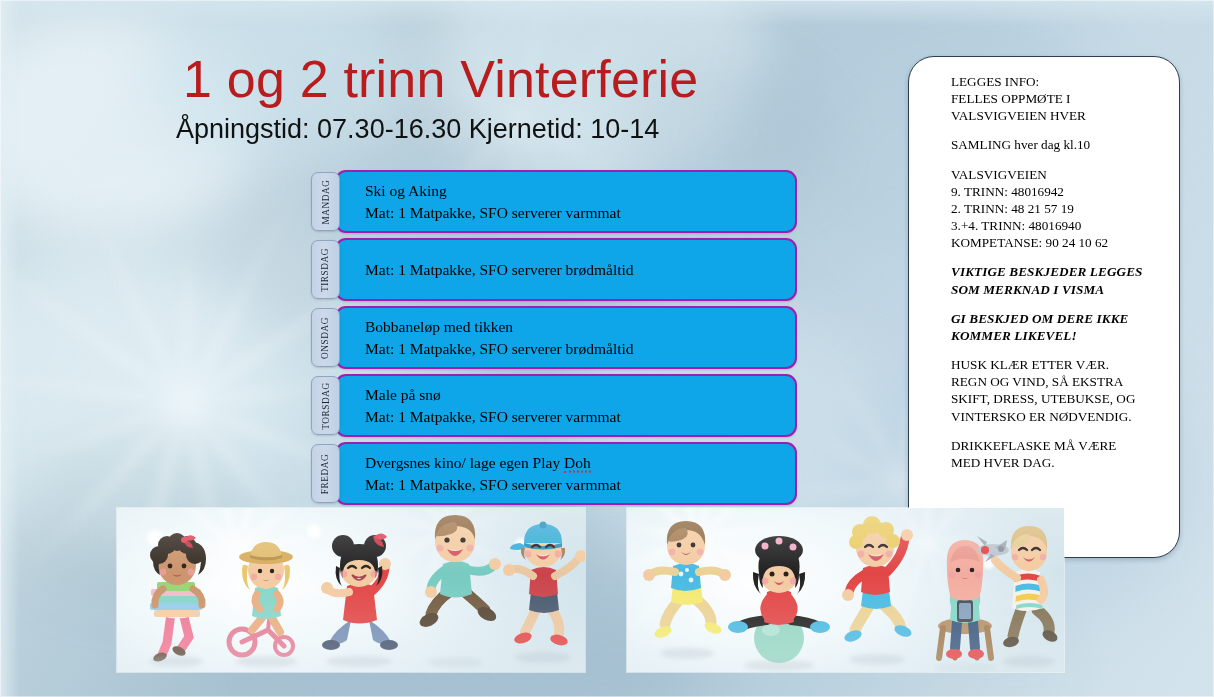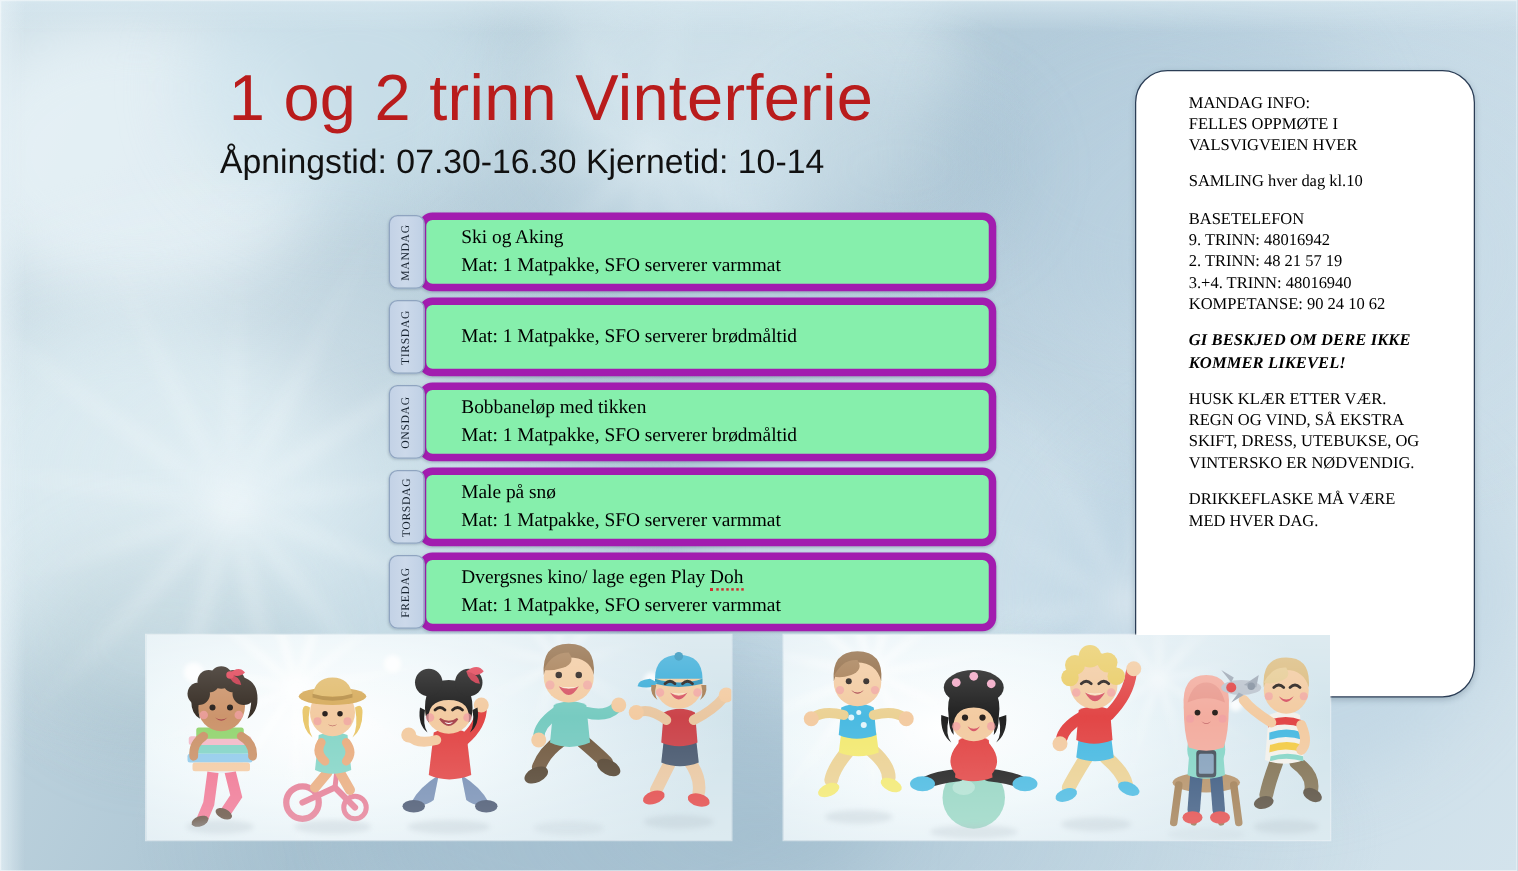--- a/index.html
+++ b/index.html
@@ -80,22 +80,22 @@
 
   
   .days { position:absolute; left:311px; top:170px; width:486px; }
   .day-row {
     position:relative;
     height:63px;
     margin-bottom:5px;
   }
   .day-card {
     position:absolute; left:24px; top:0; right:0; height:63px;
-    background:#86efac;
-    border:6px solid #a21caf;
+    background:#0ea5e9;
+    border:2px solid #a21caf;
     border-radius:11px;
     box-shadow:0 1px 2px rgba(20,40,60,.18);
   }
   .day-text {
     position:absolute; left:28px; top:50%;
     transform:translateY(-50%);
     font-family:"Liberation Serif", serif;
     font-size:15.5px; line-height:1.45; color:#000;
     white-space:nowrap;
   }
@@ -339,37 +339,41 @@
         <span>FREDAG</span>
       </div>
     </div>
 
   </div>
 
   <div class="info-panel">
     <div class="info-inner">
 
       <div class="info-block">
-        <div class="info-line">MANDAG INFO:</div>
+        <div class="info-line">LEGGES INFO:</div>
         <div class="info-line">FELLES OPPMØTE I</div>
         <div class="info-line">VALSVIGVEIEN HVER</div>
       </div>
 
       <div class="info-block">
         <div class="info-line">SAMLING hver dag kl.10</div>
       </div>
 
       <div class="info-block">
-        <div class="info-line">BASETELEFON</div>
+        <div class="info-line">VALSVIGVEIEN</div>
         <div class="info-line">9. TRINN: 48016942</div>
         <div class="info-line">2. TRINN: 48 21 57 19</div>
         <div class="info-line">3.+4. TRINN: 48016940</div>
         <div class="info-line">KOMPETANSE: 90 24 10 62</div>
       </div>
 
+      <div class="info-block ital">
+        <div class="info-line">VIKTIGE BESKJEDER LEGGES</div>
+        <div class="info-line">SOM MERKNAD I VISMA</div>
+      </div>
 
       <div class="info-block ital">
         <div class="info-line">GI BESKJED OM DERE IKKE</div>
         <div class="info-line">KOMMER LIKEVEL!</div>
       </div>
 
       <div class="info-block">
         <div class="info-line">HUSK KLÆR ETTER VÆR.</div>
         <div class="info-line">REGN OG VIND, SÅ EKSTRA</div>
         <div class="info-line">SKIFT, DRESS, UTEBUKSE, OG</div>

